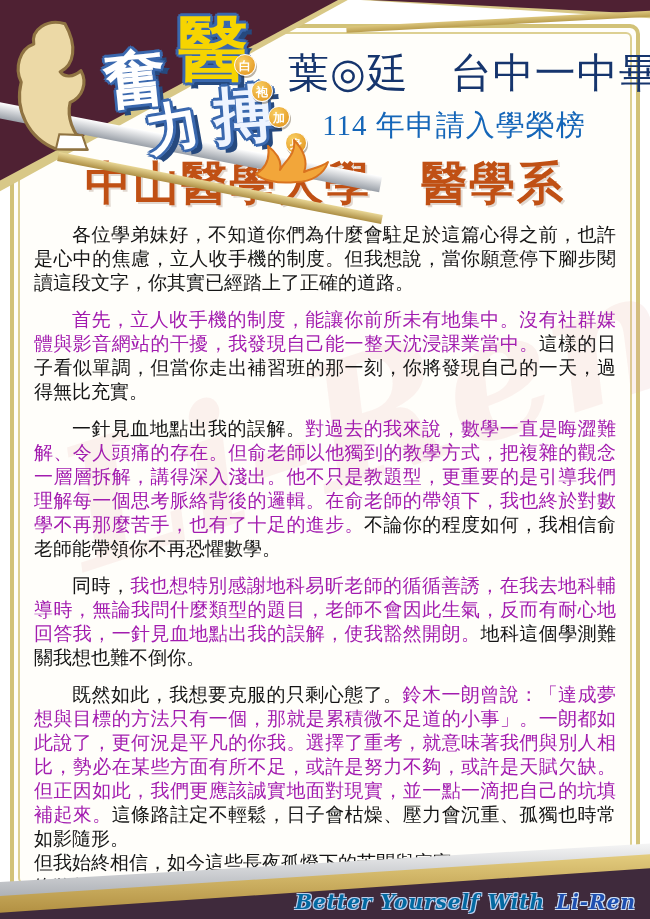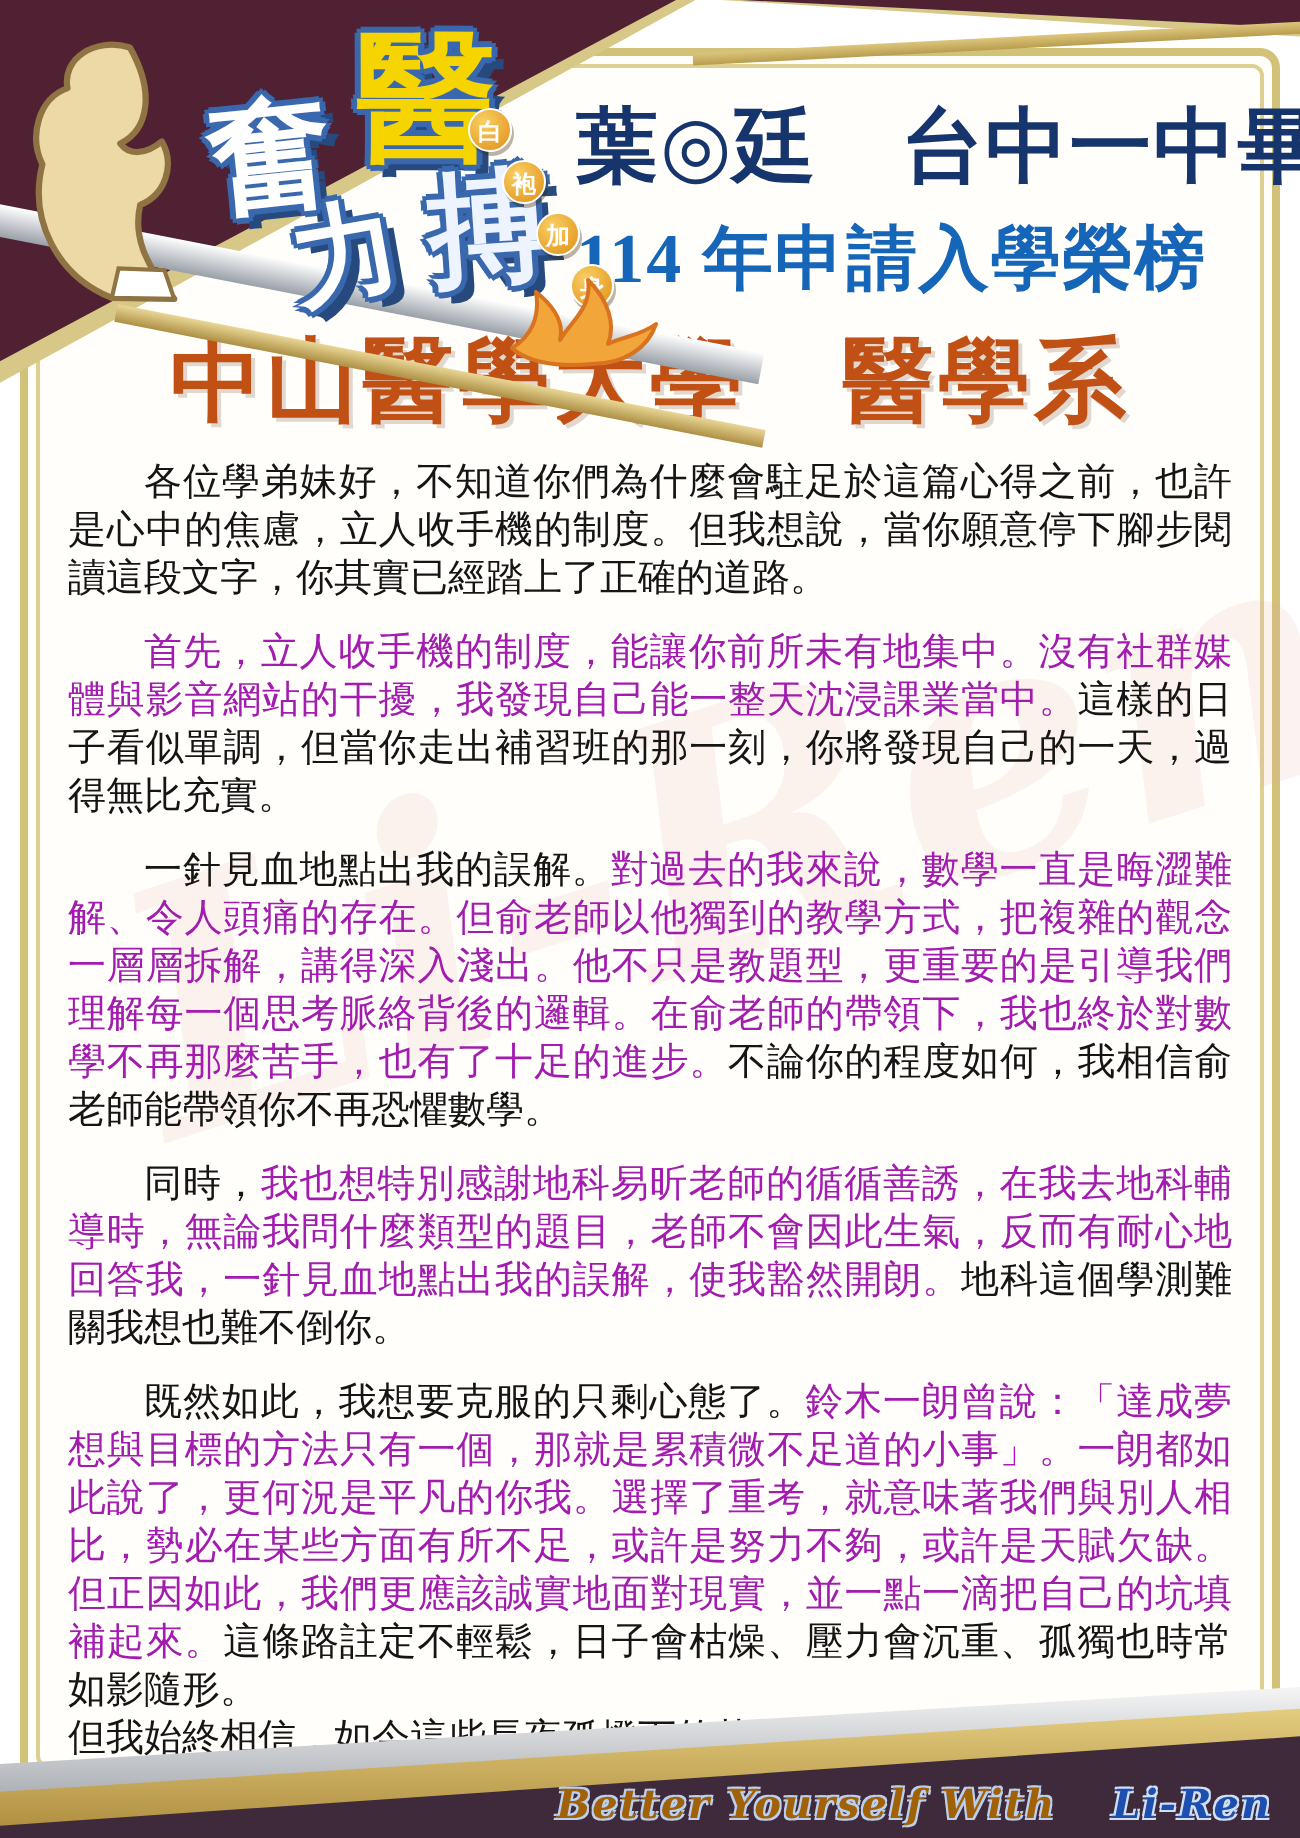--- a/index.html
+++ b/index.html
@@ -57,27 +57,27 @@
   .bd-2 { left:262px; top:102px; } .bd-3 { left:279px; top:128px; }
   .arm-icon { position:absolute; left:2px; top:16px; transform:rotate(-3deg); }
   .flame-icon { position:absolute; left:246px; top:130px; }
   
   .school-line { text-align:right; padding:8px 12px 0 0; font-size:13px; font-weight:bold; letter-spacing:.5px; }
   .school-line .brand { color:#c41320; margin-right:10px; }
   .school-line .cls   { color:#1c4f9e; margin-right:10px; }
   .school-line .tag   { color:#1c4f9e; }
   .student-line {
     padding-left:258px; text-align:center; margin-top:10px;
-    font-family:"Liberation Serif","DejaVu Serif",serif; font-weight:bold;
+    font-family:"Liberation Serif","DejaVu Serif",serif; font-weight:normal;
     font-size:41px; color:#16356d; letter-spacing:1px; white-space:nowrap;
   }
   .honor-line {
-    padding-left:258px; text-align:left; margin-top:5px;
-    font-family:"Liberation Serif","DejaVu Serif",serif; font-weight:bold;
-    font-size:35px; color:#1566b8; letter-spacing:1px;
+    padding-left:258px; text-align:center; margin-top:5px;
+    font-family:"Liberation Serif","DejaVu Serif",serif; font-weight:normal;
+    font-size:29px; color:#1566b8; letter-spacing:1px;
   }
   .admission-line {
     text-align:center; margin-top:7px;
     font-family:"Liberation Serif","DejaVu Serif",serif; font-weight:bold;
     font-size:46px; color:#c05014; letter-spacing:2px; white-space:nowrap;
     text-shadow:2px 2px 0 rgba(90,40,10,.18);
   }
   
   .body-text { margin-top:8px; padding:0 4px; }
   .body-text p {
@@ -90,21 +90,21 @@
   
   .footer { position:absolute; left:0; top:842px; width:650px; height:77px; z-index:7; pointer-events:none; }
   .f-silver { position:absolute; inset:0; background:linear-gradient(180deg,#f7f7f7,#8f949c); clip-path:polygon(0 52%,100% 2%,100% 30%,0 80%); }
   .f-gold   { position:absolute; inset:0; background:linear-gradient(180deg,#eed98b,#ad8a3c); clip-path:polygon(0 70%,100% 16%,100% 48%,0 100%); }
   .f-purple { position:absolute; inset:0; background:#3f2a3c; clip-path:polygon(0 92%,100% 34%,100% 100%,0 100%); }
   .slogan {
     position:absolute; right:14px; bottom:5px;
     font-family:"DejaVu Serif","Liberation Serif",serif; font-style:italic; font-weight:bold;
     font-size:20px; letter-spacing:1px; white-space:nowrap;
   }
-  .slogan .s-main  { color:#a16207; margin-right:28px;
+  .slogan .s-main  { color:#0369a1; margin-right:11px;
     text-shadow:1px 1px 0 #bcd0ee,-1px 1px 0 #bcd0ee,1px -1px 0 #bcd0ee,-1px -1px 0 #bcd0ee; }
   .slogan .s-brand { color:#1e4fb0;
     text-shadow:1px 1px 0 #cfe0f5,-1px 1px 0 #cfe0f5,1px -1px 0 #cfe0f5,-1px -1px 0 #cfe0f5; }
 </style>
 </head>
 <body>
 
 <div class="page">
 
   <div class="content-box">

